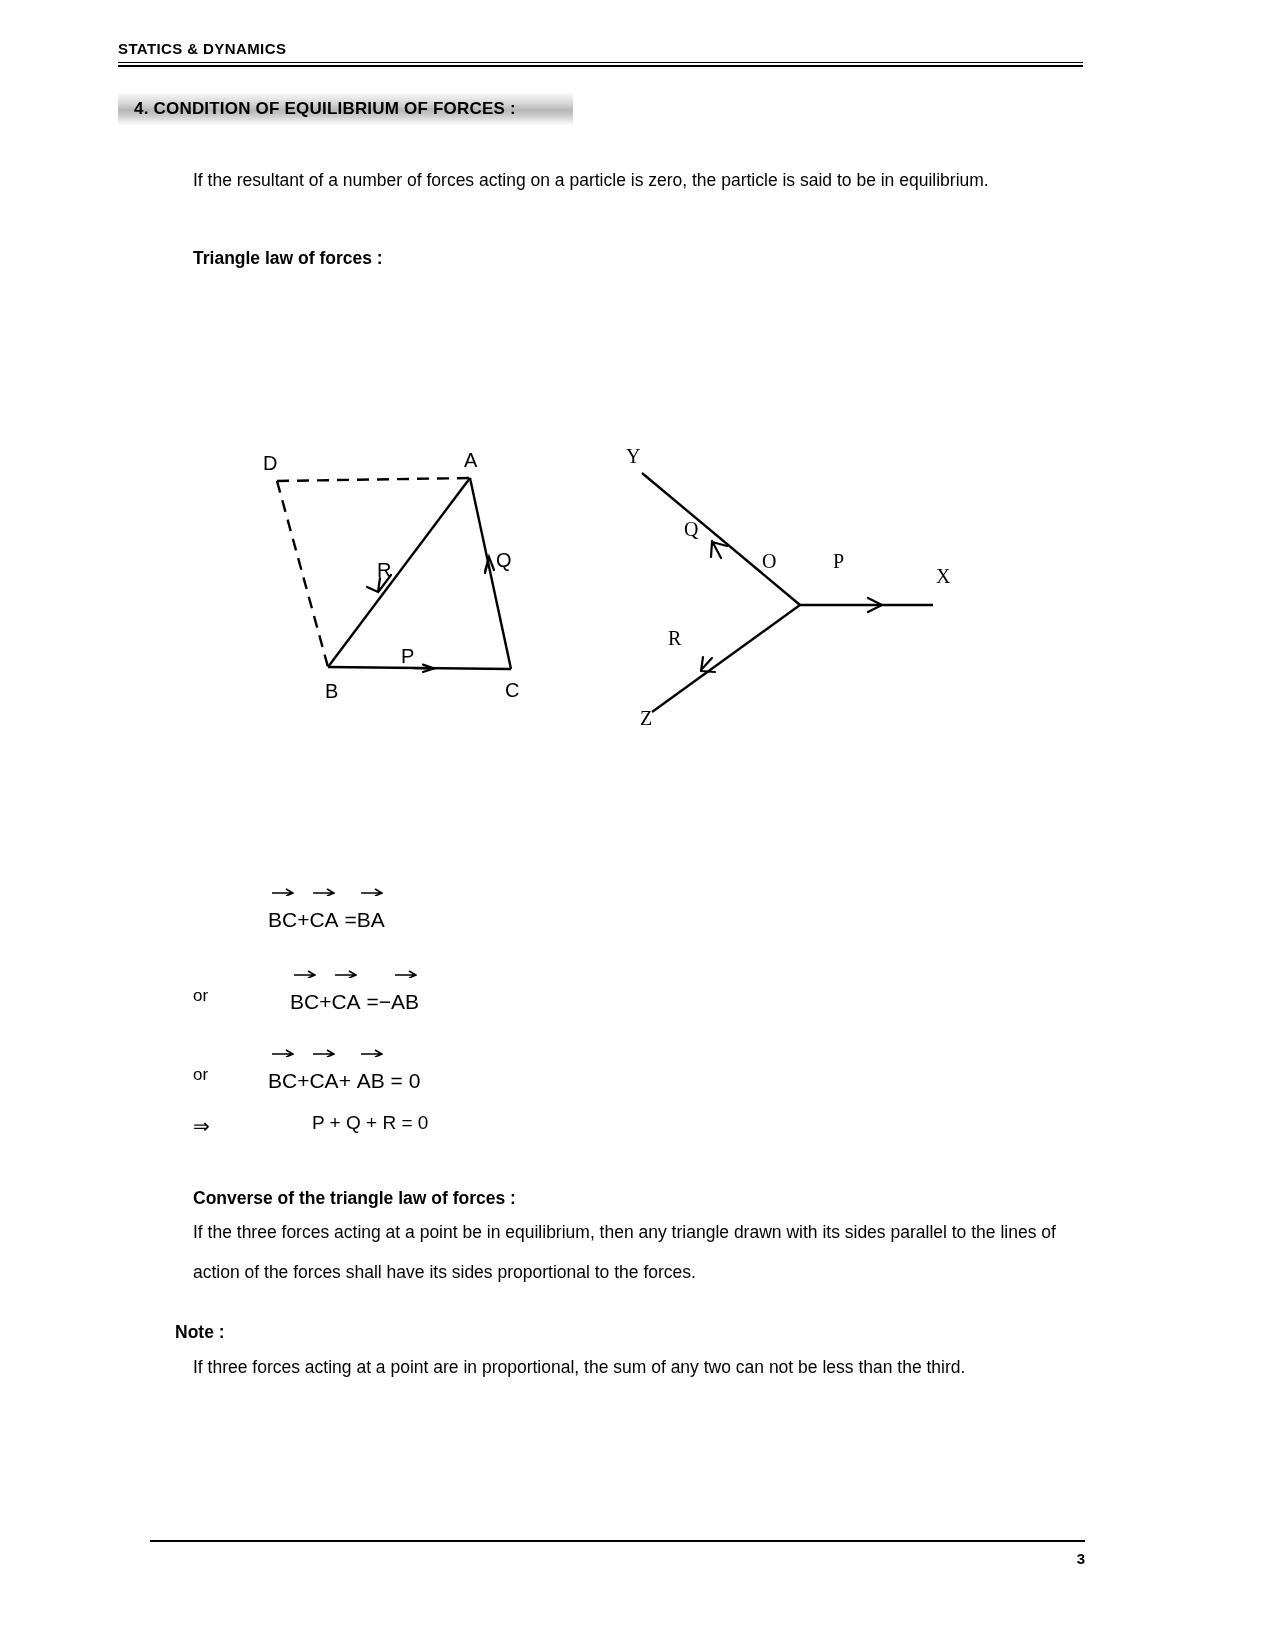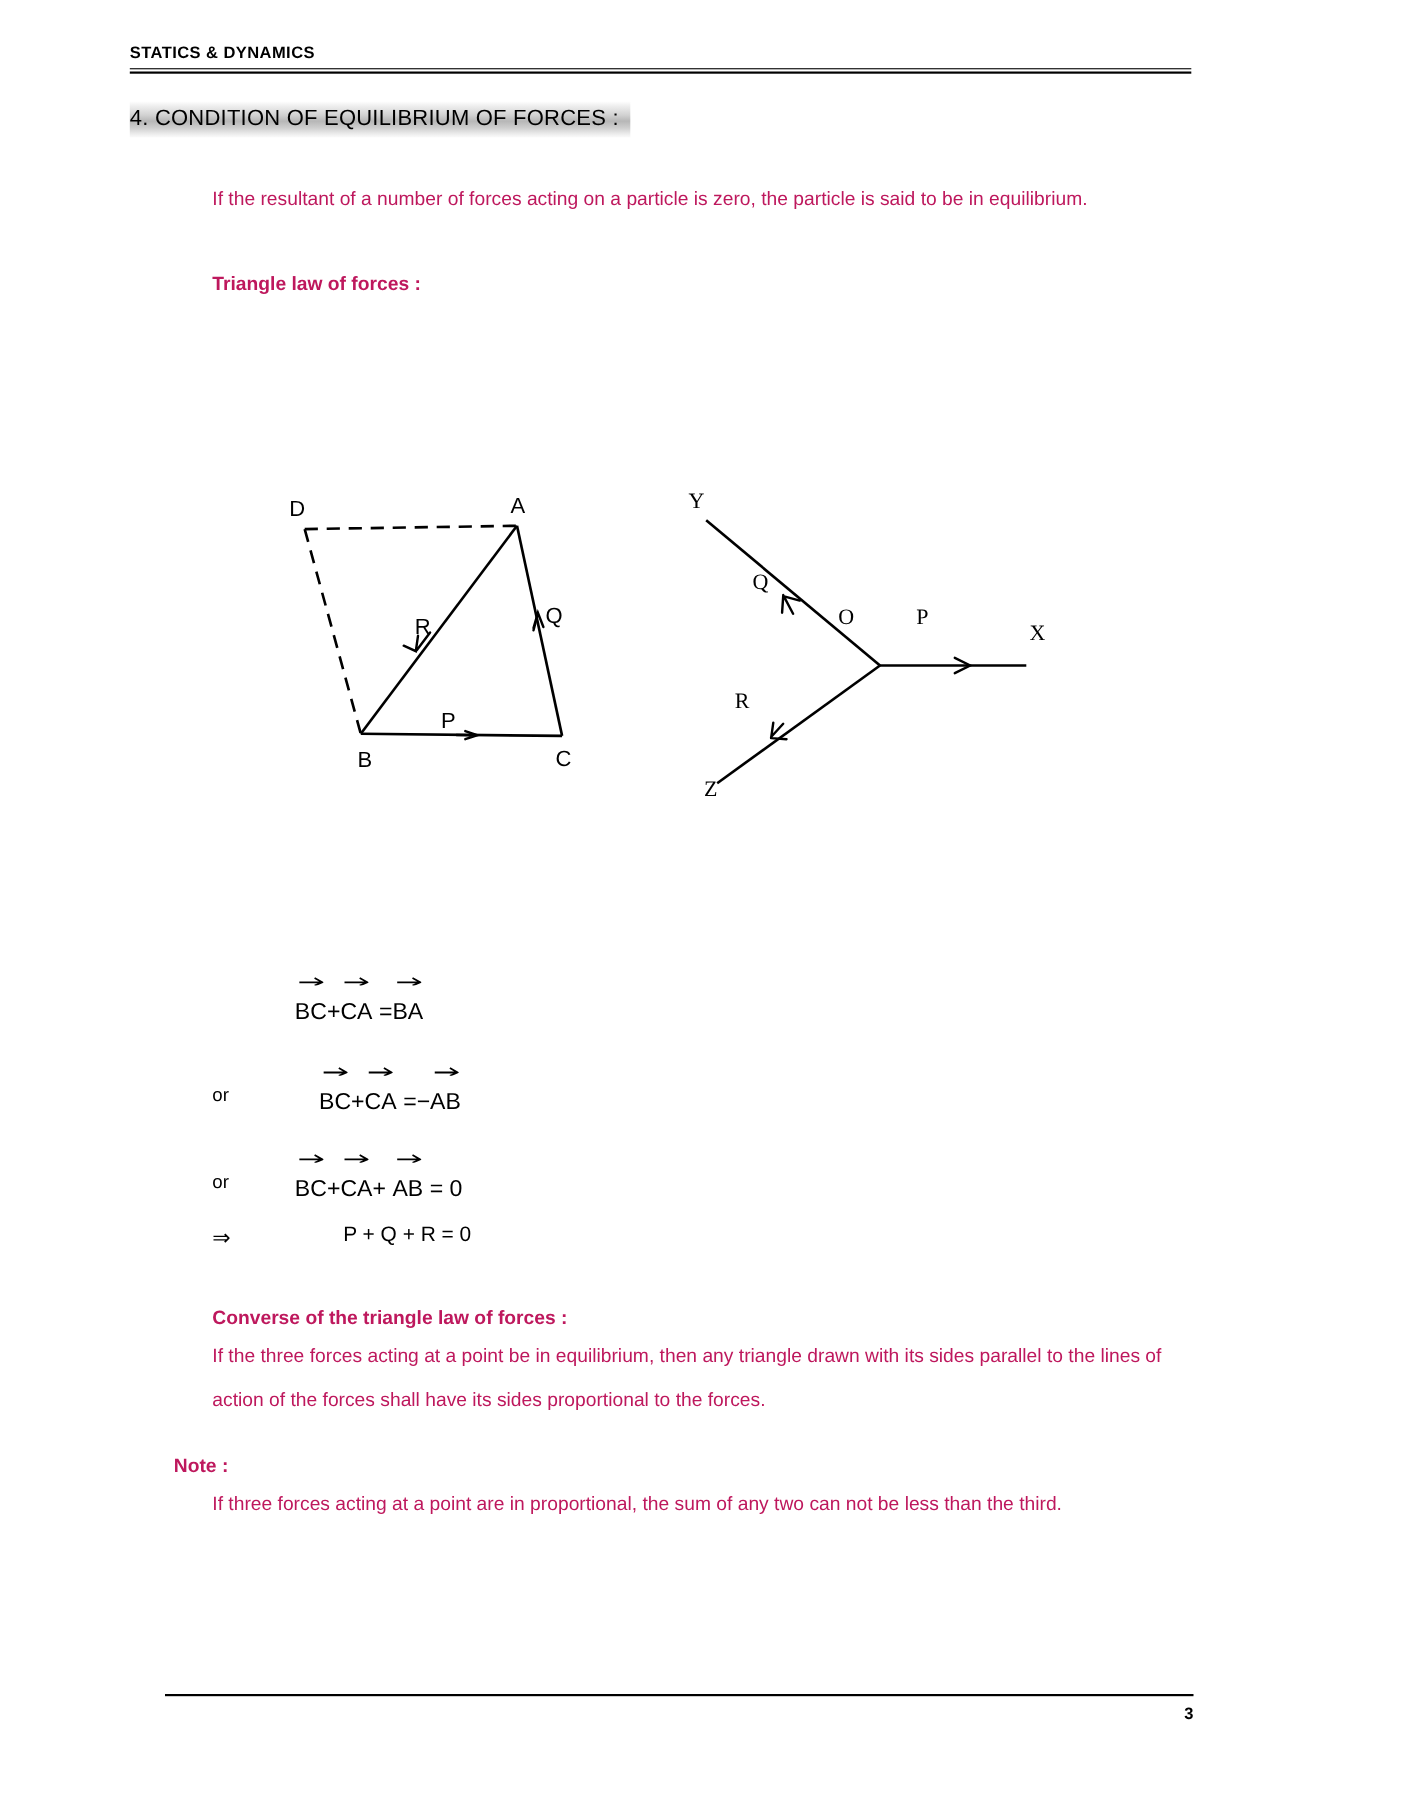--- a/index.html
+++ b/index.html
@@ -58,33 +58,33 @@
         #f2f2f2 10%,
         #d2d2d2 38%,
         #b7b7b7 55%,
         #cfcfcf 74%,
         #ececec 90%,
         #fbfbfb 100%);
     display: flex;
     align-items: center;
   }
   .section-bar-text {
-    font-size: 20px;
-    font-weight: normal;
+    font-size: 17px;
+    font-weight: bold;
     letter-spacing: 0.2px;
-    padding-left: 0;
+    padding-left: 16px;
     white-space: nowrap;
   }
 
   
   .para {
     position: absolute;
     font-size: 17.5px;
     line-height: 40px;
-    color: #be185d;
+    color: #000000;
   }
   .para.justified { text-align: justify; }
   .bold { font-weight: bold; }
 
   
   .eq {
     position: absolute;
     font-size: 21px;
     line-height: 26px;
     white-space: nowrap;
@@ -273,20 +273,20 @@
     </span>&nbsp;<span>= 0</span>
   </div>
 
   <div class="eq-label" style="left:193px; top:1113px; font-size:20px;">⇒</div>
   <div class="eq" style="left:268px; top:1110px; font-size:19px;margin-left:44px;">P + Q + R = 0</div>
 
   <div class="para bold" style="left:193px; top:1178px; width:600px;">Converse of the triangle law of forces :</div>
 
   <div class="para" style="left:193px; top:1212px; width:898px;">If the three forces acting at a point be in equilibrium, then any triangle drawn with its sides parallel to the lines of action of the forces shall have its sides proportional to the forces.</div>
 
-  <div class="para bold" style="left:158px; top:1312px; width:200px;">Note :</div>
+  <div class="para bold" style="left:175px; top:1312px; width:200px;">Note :</div>
 
   <div class="para justified" style="left:193px; top:1347px; width:896px; text-align:justify;">If three forces acting at a point are in proportional, the sum of any two can not be less than the third.</div>
 
   <div class="footer-rule"></div>
   <div class="footer-page">3</div>
 
 </div>
 
 </body></html>

